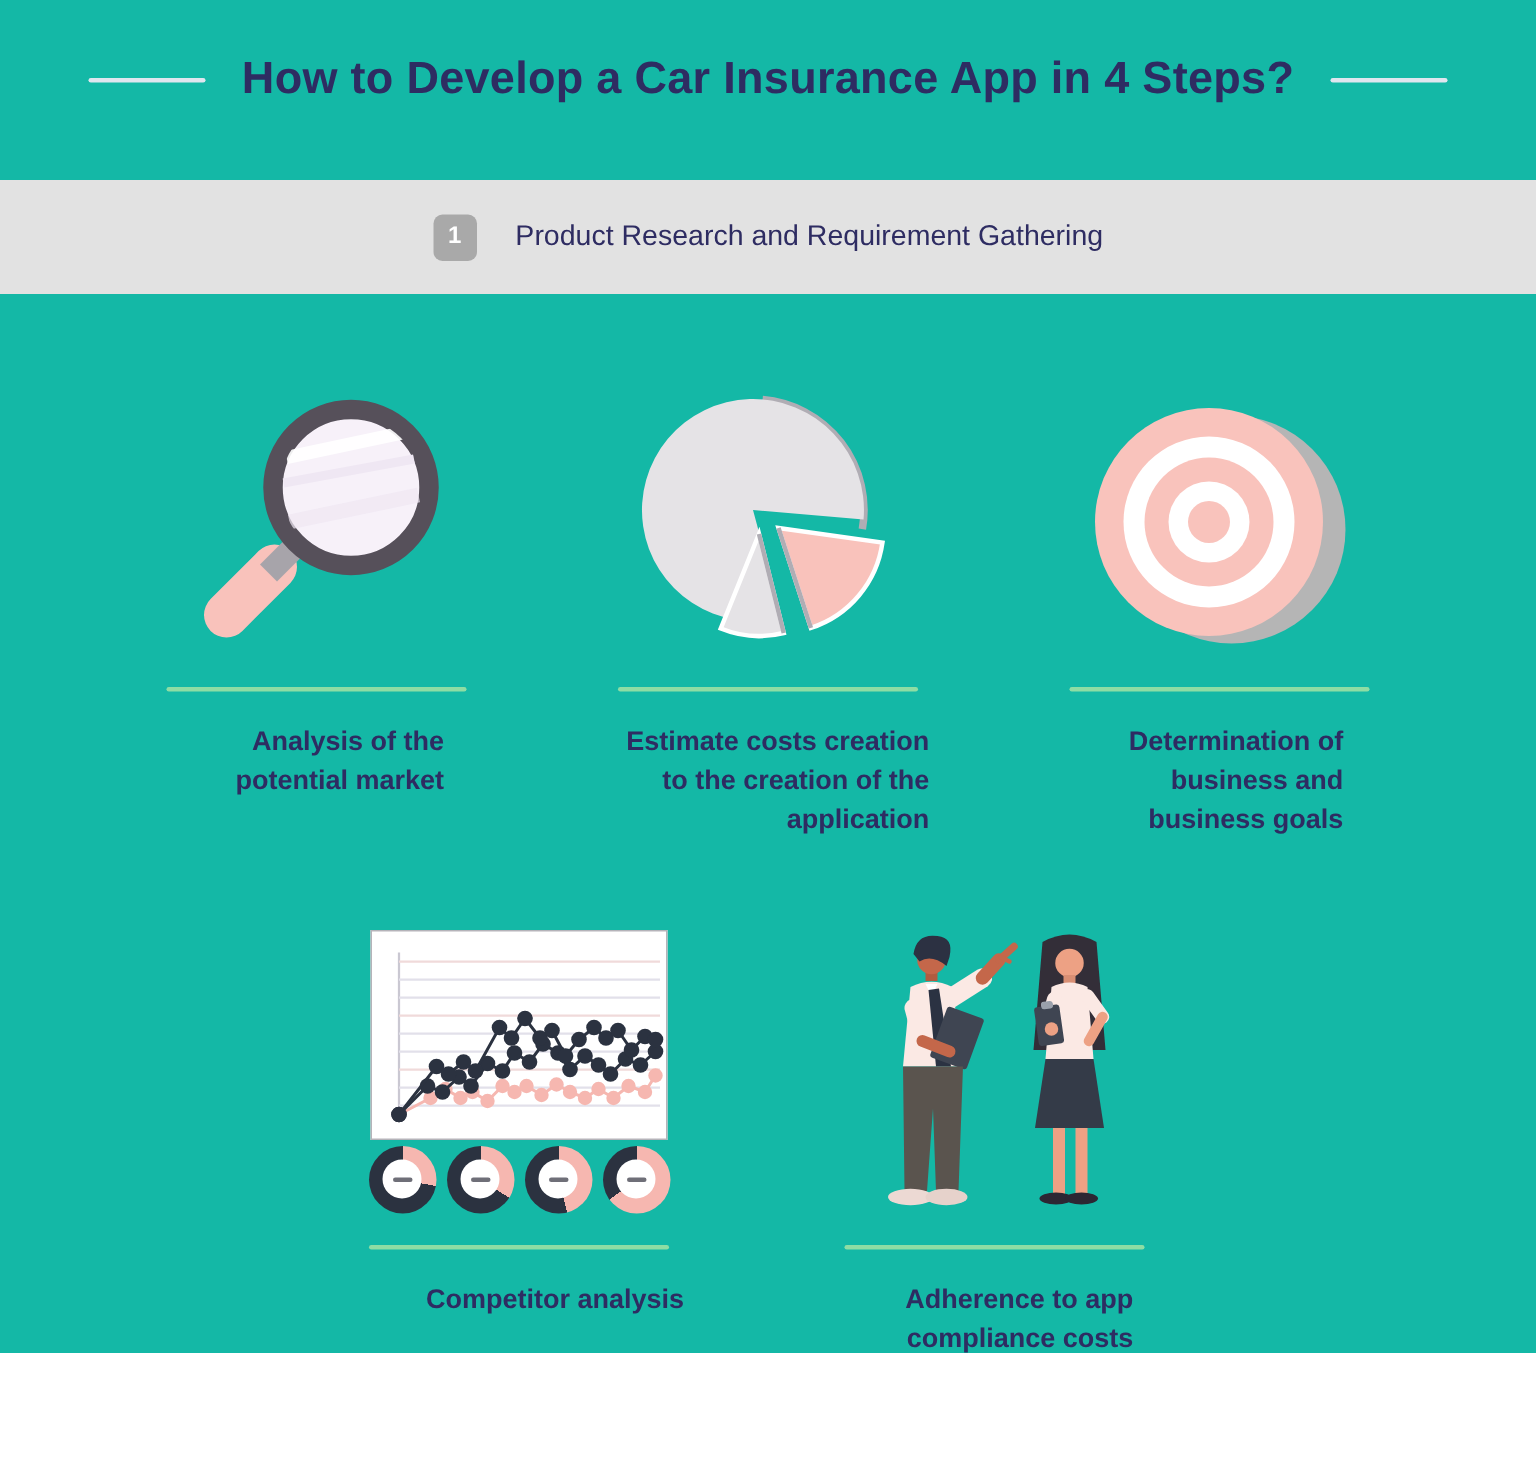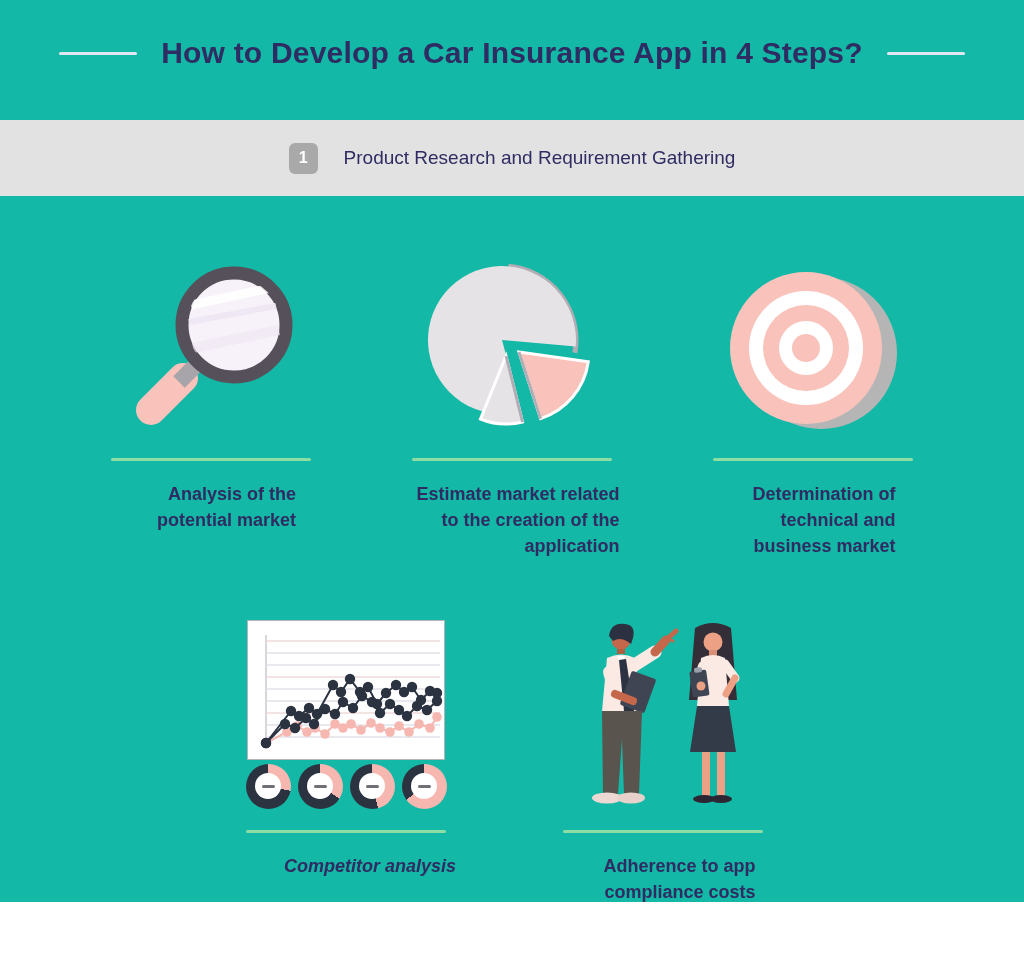--- a/index.html
+++ b/index.html
@@ -50,21 +50,21 @@
     background:var(--accent-green,#8edda4); margin:8px auto 20px;
   }
   .item4 .rule, .item5 .rule { margin-top:10px; }
   .caption {
     font-size:18px; font-weight:bold; line-height:26px;
     color:var(--navy-text,#2e2c62); margin:0 auto;
   }
   .cap1 { max-width:170px; }
   .cap2 { max-width:215px; }
   .cap3 { max-width:165px; }
-  .cap4 { max-width:220px;font-style:italic; }
+  .cap4 { max-width:220px; }
   .cap5 { max-width:185px; }
 
   
   .chart-card {
     width:198px; height:140px; background:#fff;
     border:1.5px solid #b5b3b9;
   }
   .donut-row { display:flex; gap:7px; justify-content:center; margin-top:4px; }
   .donut {
     width:45px; height:45px; border-radius:50%;
@@ -119,36 +119,36 @@
       <svg width="180" height="180" viewBox="0 0 180 180">
         <path d="M86.4,6.3 A74,74 0 0 1 152.9,92.8" fill="none" stroke="#b0adb4" stroke-width="5"></path>
         <path d="M80,80 L99.2,151.5 A74,74 0 1 1 153.7,86.4 Z" fill="#e5e3e6"></path>
         <path d="M84,96 L100.5,162 A68,68 0 0 1 58.5,159 Z" fill="#e5e3e6" stroke="#fff" stroke-width="3"></path>
         <line x1="84" y1="96" x2="100.5" y2="162" stroke="#b0adb4" stroke-width="3"></line>
         <path d="M97,92 L166.3,101.7 A70,70 0 0 1 118.6,158.6 Z" fill="#f9c2bb" stroke="#fff" stroke-width="3"></path>
         <line x1="97" y1="92" x2="118.6" y2="158.6" stroke="#b0adb4" stroke-width="3"></line>
       </svg>
     </div>
     <div class="rule"></div>
-    <p class="caption cap2">Estimate market related to the creation of the application</p>
+    <p class="caption cap2">Estimate costs creation to the creation of the application</p>
   </div>
 
   <div class="item item3">
     <div class="icon-box">
       <svg width="190" height="180" viewBox="0 0 190 180">
         <circle cx="103" cy="93" r="76" fill="#b5b5b5"></circle>
         <circle cx="88" cy="88" r="76" fill="#f9c3bc"></circle>
         <circle cx="88" cy="88" r="57" fill="#ffffff"></circle>
         <circle cx="88" cy="88" r="43" fill="#f9c3bc"></circle>
         <circle cx="88" cy="88" r="27" fill="#ffffff"></circle>
         <circle cx="88" cy="88" r="14" fill="#f9c3bc"></circle>
       </svg>
     </div>
     <div class="rule"></div>
-    <p class="caption cap3">Determination of technical and business market</p>
+    <p class="caption cap3">Determination of business and business goals</p>
   </div>
 
   <div class="item item4">
     <div class="icon-box">
       <div class="chart-card">
         <svg width="195" height="137" viewBox="0 0 195 137">
           <defs>
             <marker id="md" markerWidth="6" markerHeight="6" refX="3" refY="3">
               <circle cx="3" cy="3" r="2.6" fill="#2b3240"></circle>
             </marker>

